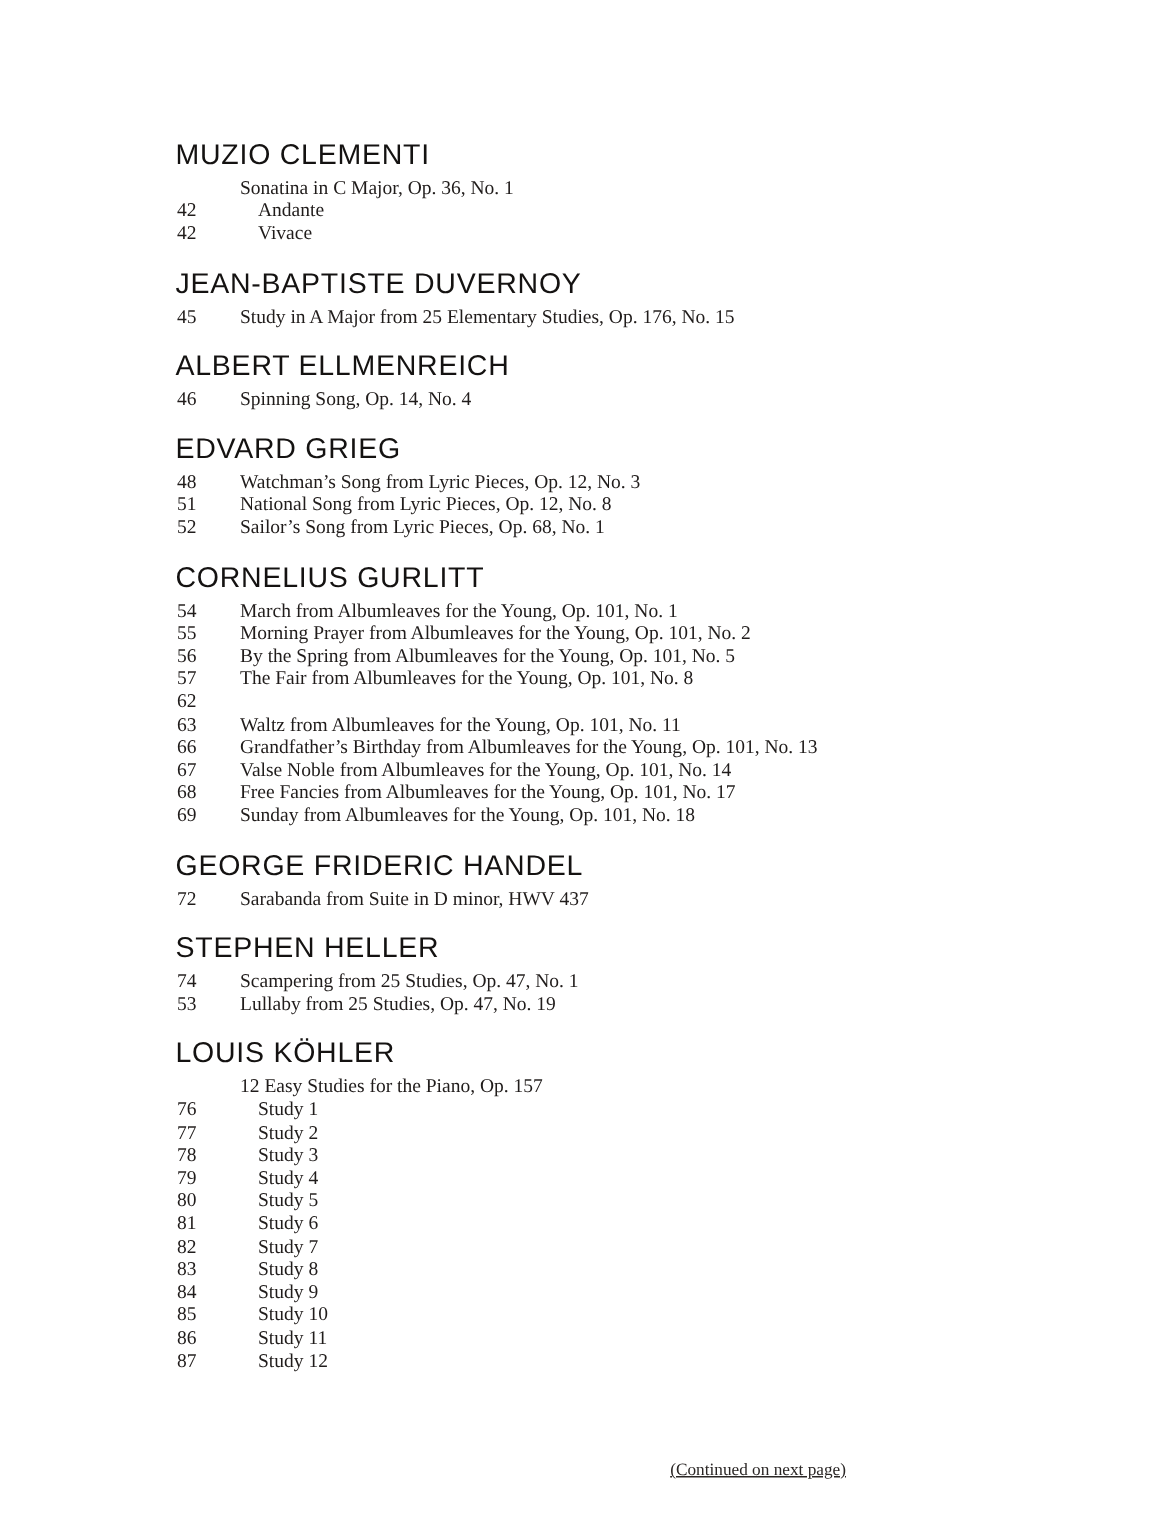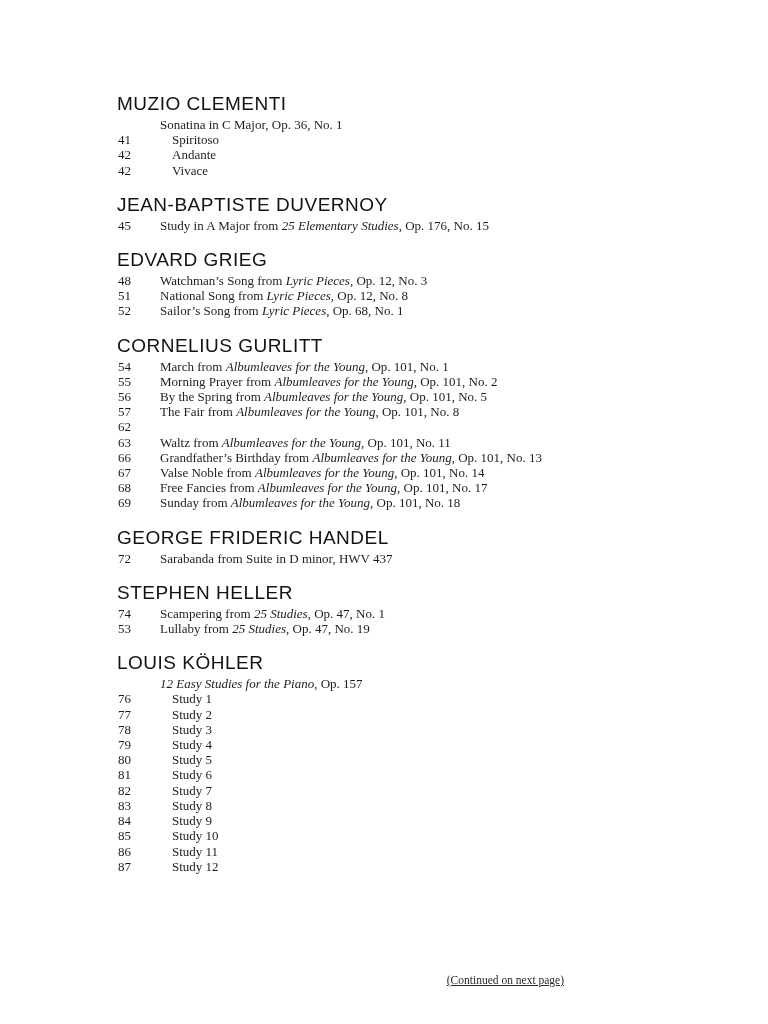--- a/index.html
+++ b/index.html
@@ -41,21 +41,21 @@
     line-height: 15.2px;
     white-space: nowrap;
   }
   .entry .num {
     flex: 0 0 43px;
     width: 43px;
     padding-left: 1px;
     box-sizing: border-box;
   }
   .entry.movement .title { padding-left: 12px; }
-  .title .it { font-style: italic; }
+  .title .it { }
   .continued {
     position: absolute;
     top: 961px;
     right: 53px;
     font-size: 11.5px;
     line-height: 14px;
     color: #2a2625;
     text-decoration: underline;
   }
   .page-bottom-edge {
@@ -72,37 +72,40 @@
 
 <div class="page">
   <main class="toc" id="toc">
       <section class="section">
         <h2 class="composer">MUZIO CLEMENTI</h2>
         <div class="entry work">
           <span class="num"></span>
           <span class="title"><span>Sonatina in C Major, Op. 36, No. 1</span></span>
         </div>
         <div class="entry movement">
-          <span class="num">41</span>
-          <span class="title"><span>Spiritoso</span></span>
-        </div>
-        <div class="entry movement">
           <span class="num">42</span>
           <span class="title"><span>Andante</span></span>
         </div>
         <div class="entry movement">
           <span class="num">42</span>
           <span class="title"><span>Vivace</span></span>
         </div>
       </section>
       <section class="section">
         <h2 class="composer">JEAN-BAPTISTE DUVERNOY</h2>
         <div class="entry piece">
           <span class="num">45</span>
           <span class="title"><span>Study in A Major from </span><span class="it">25 Elementary Studies</span><span>, Op. 176, No. 15</span></span>
+        </div>
+      </section>
+      <section class="section">
+        <h2 class="composer">ALBERT ELLMENREICH</h2>
+        <div class="entry piece">
+          <span class="num">46</span>
+          <span class="title"><span>Spinning Song, Op. 14, No. 4</span></span>
         </div>
       </section>
       <section class="section">
         <h2 class="composer">EDVARD GRIEG</h2>
         <div class="entry piece">
           <span class="num">48</span>
           <span class="title"><span>Watchman’s Song from </span><span class="it">Lyric Pieces</span><span>, Op. 12, No. 3</span></span>
         </div>
         <div class="entry piece">
           <span class="num">51</span>

